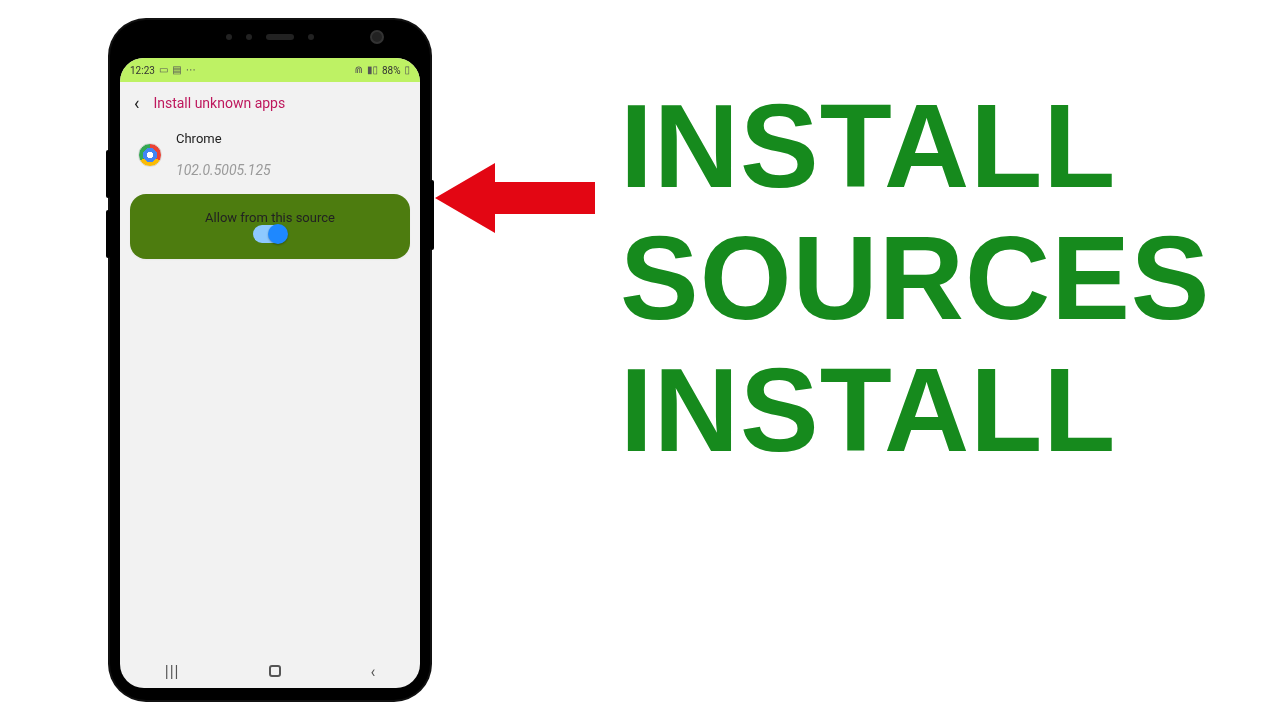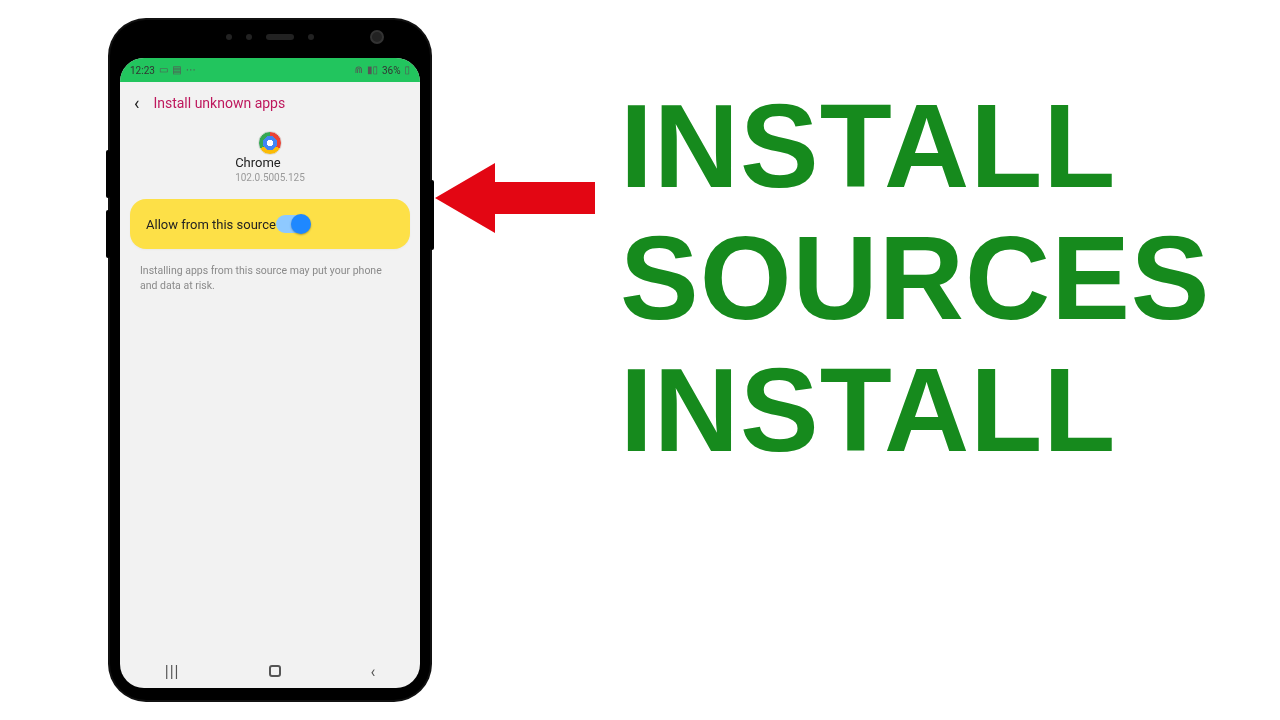--- a/index.html
+++ b/index.html
@@ -49,54 +49,54 @@
   }
   
   .statusbar {
     height: 24px;
     display: flex;
     align-items: center;
     justify-content: space-between;
     padding: 8px 10px;
     font-size: 10px;
     color: #333;
-    background: #22c55e;
+    background: #bef264;
   }
   .status-left, .status-right { display:flex; align-items:center; gap:4px; }
   .sicon { font-size:10px; line-height:1; color:#555; }
   
   .header {
     display:flex; align-items:center; gap:14px;
     padding: 10px 14px 14px 14px;
   }
   .back-chevron { font-size:18px; color:#222; }
   .header-title { font-size:14px; color:#be185d; }
   
   .appinfo {
-    display:flex; align-items:center; 
+    display:flex; align-items:center; gap:14px;
     padding: 4px 18px 16px 18px;
-    flex-direction: column;
   }
   .chrome-icon {
     width:24px; height:24px; border-radius:50%;
     background:
       radial-gradient(circle at 50% 50%, #fff 0 3px, #4285F4 3px 7px, transparent 7px),
       conic-gradient(#EA4335 0 120deg, #FBBC05 120deg 240deg, #34A853 240deg 360deg);
     border:1px solid #ddd;
   }
   .appname { font-size:13px; color:#222; }
-  .appver { font-size:10px; color:#9a9a9a; margin-top:2px; }
+  .appver { font-size:14px; color:#9a9a9a; margin-top:16px;font-style:italic; }
   
   .card {
     margin: 0 10px;
-    background:#fde047;
+    background:#4d7c0f;
     border-radius:16px;
     padding: 16px 16px;
     display:flex; align-items:center; justify-content:flex-start;
     box-shadow: 0 1px 2px rgba(0,0,0,0.04);
+    flex-direction: column;
   }
   .card-label { font-size:13px; color:#222; }
   .toggle {
     width:34px; height:18px; border-radius:10px; background:#8ec9ff;
     position:relative;
   }
   .toggle::after {
     content:""; position:absolute; right:-1px; top:-1px;
     width:20px; height:20px; border-radius:50%;
     background:#1e88ff; box-shadow:0 1px 2px rgba(0,0,0,.3);
@@ -155,21 +155,21 @@
     <div class="statusbar">
       <div class="status-left">
         <span>12:23</span>
         <span class="sicon">▭</span>
         <span class="sicon">▤</span>
         <span class="sicon">⋯</span>
       </div>
       <div class="status-right">
         <span class="sicon">⋒</span>
         <span class="sicon">▮▯</span>
-        <span>36%</span>
+        <span>88%</span>
         <span class="sicon">▯</span>
       </div>
     </div>
 
     <div class="header">
       <span class="back-chevron">‹</span>
       <span class="header-title">Install unknown apps</span>
     </div>
 
     <div class="appinfo">
@@ -178,21 +178,20 @@
         <div class="appname">Chrome</div>
         <div class="appver">102.0.5005.125</div>
       </div>
     </div>
 
     <div class="card">
       <span class="card-label">Allow from this source</span>
       <span class="toggle"></span>
     </div>
 
-    <div class="warn">Installing apps from this source may put your phone and data at risk.</div>
 
     <div class="filler"></div>
 
     <div class="navbar">
       <span style="letter-spacing:1px;color:#555;">|||</span>
       <span class="nav-home"></span>
       <span class="nav-back">‹</span>
     </div>
   </div>
 </div>

